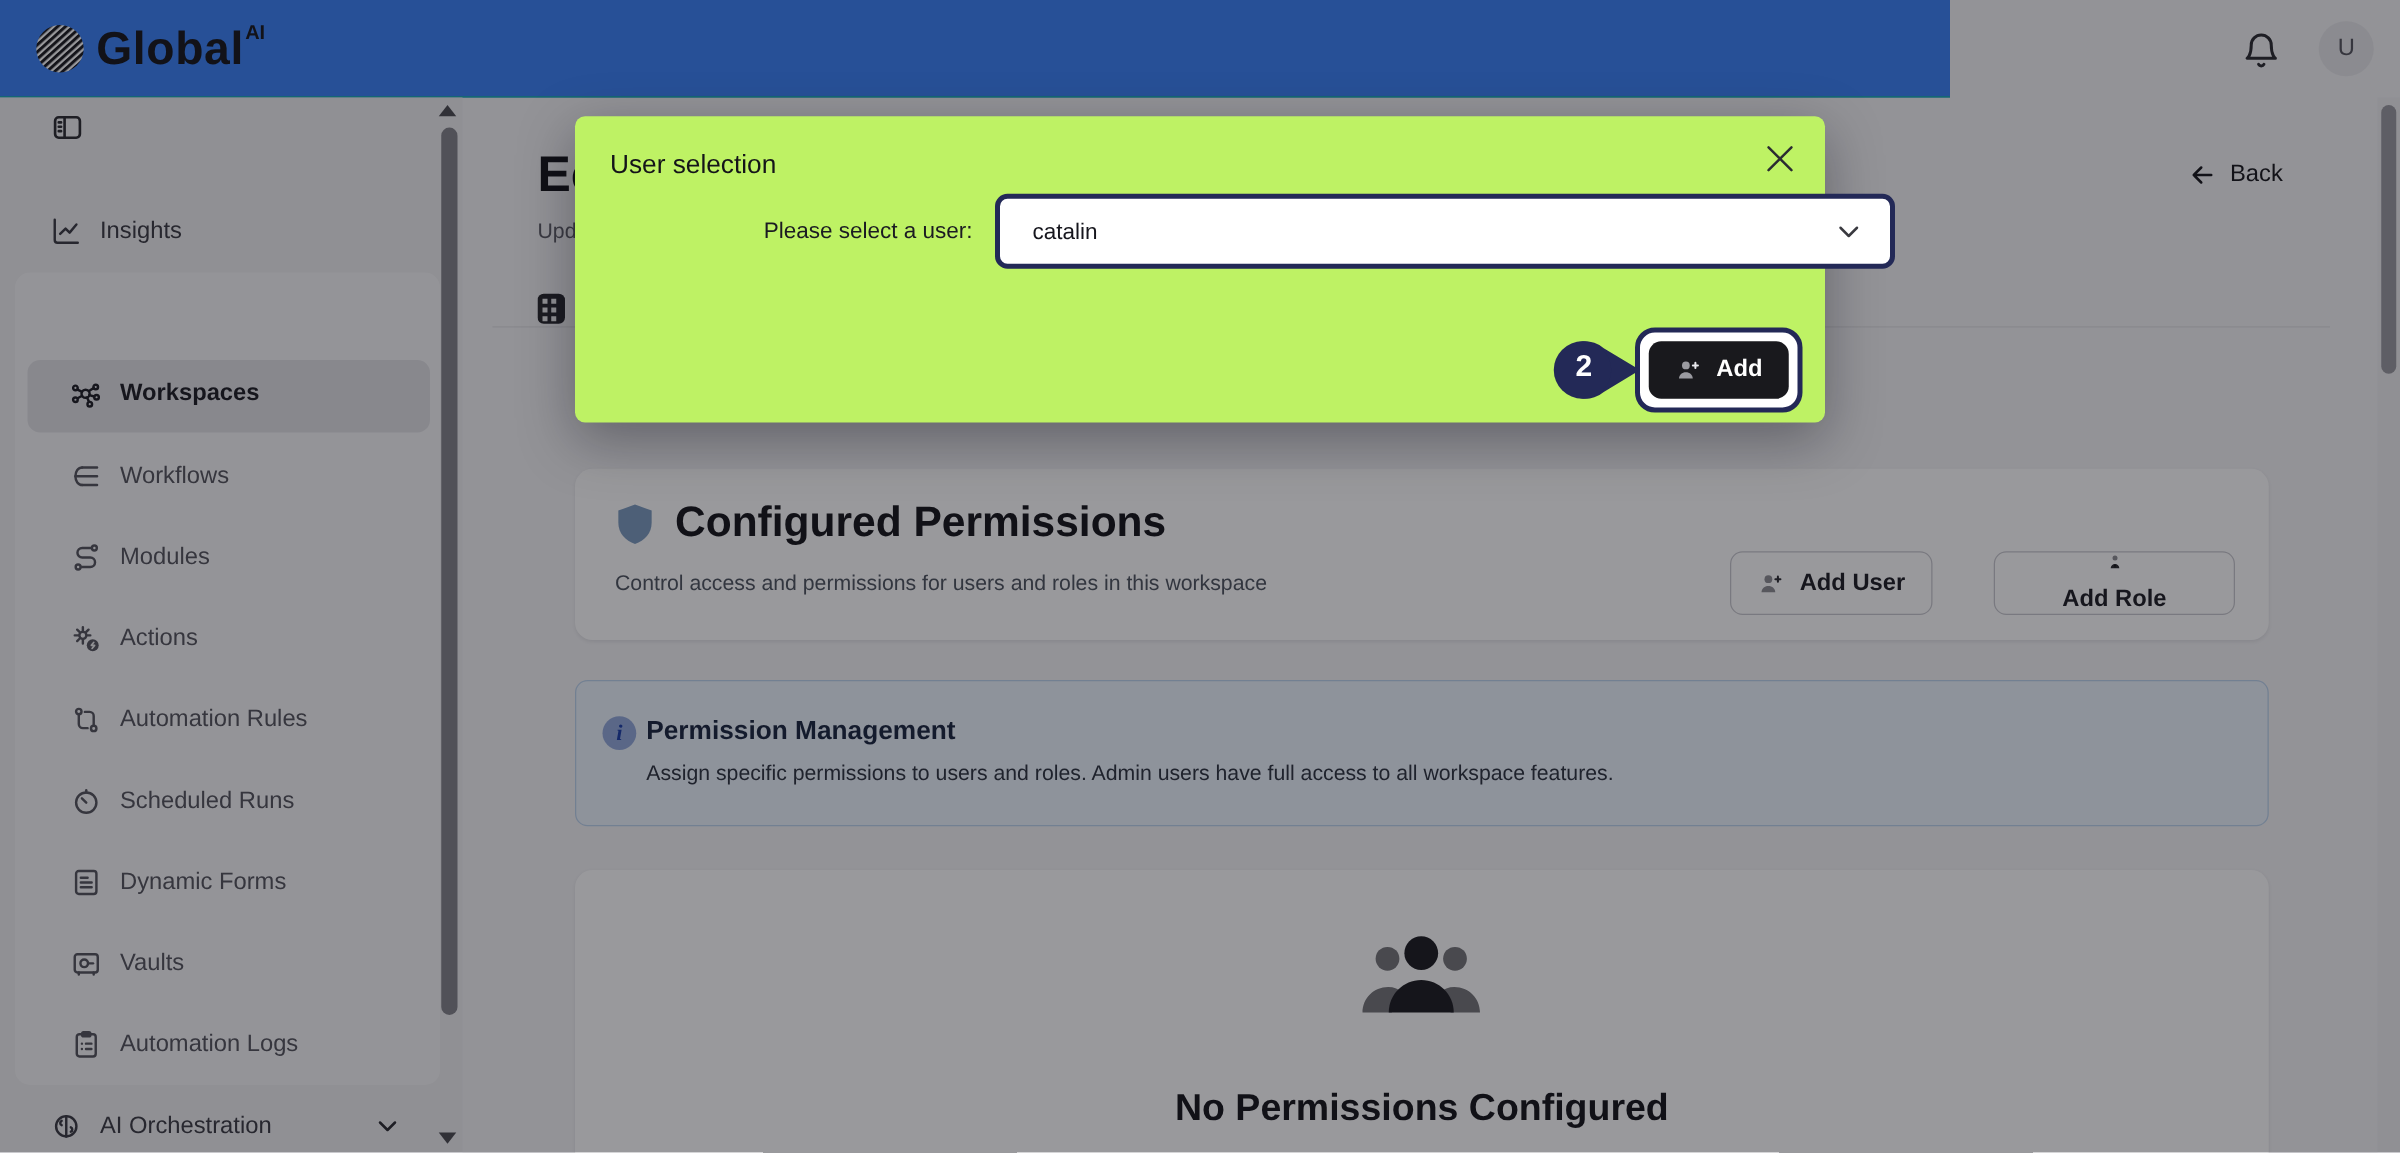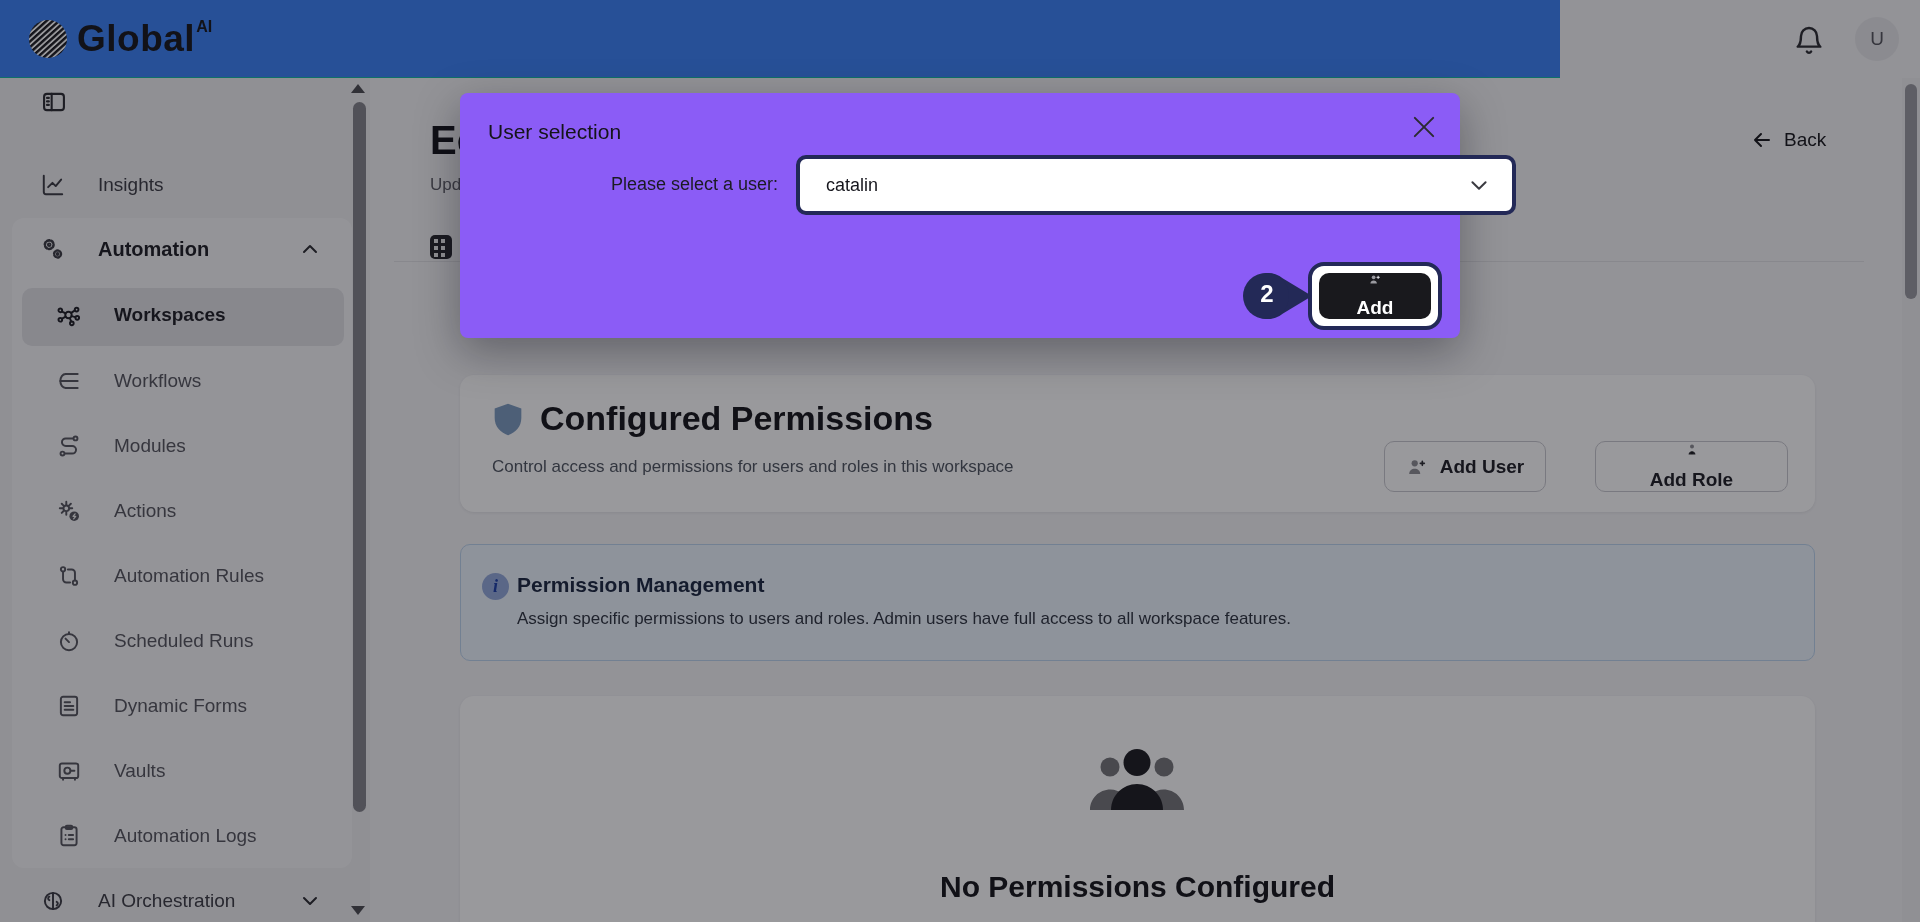--- a/index.html
+++ b/index.html
@@ -19,21 +19,21 @@
             background:#e7e7ea; display:flex; align-items:center; justify-content:center;
             font-size:19px; color:#55555d; }
 
   
   #sidebar { left:0; top:78px; width:370px; height:844px; background:#efeff1; z-index:1; }
   #panel-toggle { left:40px; top:10px; width:28px; height:28px; color:#2b2b31; }
   .group-box { left:12px; top:140px; width:340px; height:650px; background:#f7f7f8; border-radius:12px; }
   .active-box { left:22px; top:210px; width:322px; height:58px; background:#e2e2e6; border-radius:10px; }
   .srow { position:absolute; left:0; width:352px; height:58px; display:flex; align-items:center; color:#55555e; }
   .srow .ic { width:26px; height:26px; flex:0 0 26px; display:flex; align-items:center; }
-  .srow .lb { margin-left:32px; font-size:19px; }
+  .srow .lb { margin-left:14px; font-size:19px; }
   .srow.top { padding-left:40px; color:#3c3c44; }
   .srow.sub { padding-left:56px; }
   .srow.head .lb { font-size:20px; font-weight:700; color:#1e1e25; }
   .srow.active { color:#1e1e25; }
   .srow.active .lb { font-weight:700; }
   .chev { margin-left:auto; margin-right:34px; width:16px; height:10px; color:#2b2b31; }
   
   .sb-arrow { width:0; height:0; border-left:7px solid transparent; border-right:7px solid transparent; }
   #sb-up   { left:351px; top:6px;  border-bottom:9px solid #4c4c52; }
   #sb-down { left:351px; top:828px; border-top:9px solid #4c4c52; }
@@ -76,36 +76,36 @@
   #people-icon { left:622px; top:52px; width:110px; height:80px; }
   #empty-title { left:0; top:174px; width:1355px; text-align:center; font-size:30px;
                  font-weight:700; color:#15151a; }
 
   
   #main-sb { left:1902px; top:78px; width:18px; height:844px; background:#f0f0f2; z-index:1; }
   #main-sb-thumb { left:3px; top:6px; width:12px; height:215px; background:#9a9aa0; border-radius:6px; }
 
   
   #overlay { left:0; top:0; width:1920px; height:922px; background:rgba(12,12,18,.42); z-index:40; }
-  #modal { left:460px; top:93px; width:1000px; height:245px; background:#8b5cf6; border-radius:8px;
+  #modal { left:460px; top:93px; width:1000px; height:245px; background:#bef264; border-radius:8px;
            box-shadow:0 14px 44px rgba(10,10,20,.35); z-index:50; }
   #modal-title { left:28px; top:27px; font-size:21px; font-weight:500; color:#141419; }
   #modal-close { left:953px; top:23px; width:22px; height:22px; color:#2b2b31; cursor:pointer; }
   #select-label { left:0px; top:81px; width:318px; text-align:right; font-size:18px; color:#1b1b22; }
   #user-select { left:336px; top:62px; width:720px; height:60px; border:4px solid #232957;
                  border-radius:10px; background:#fff; display:flex; align-items:center;
                  cursor:pointer; }
   #user-select .val { margin-left:26px; font-size:18px; color:#16161d; }
   #user-select .chev2 { position:absolute; right:24px; width:18px; height:11px; color:#3a3a40; }
   #add-ring { left:848px; top:169px; width:134px; height:68px; border:4px solid #232957;
               border-radius:16px; background:#fff; display:flex; align-items:center; justify-content:center; }
   #add-btn { width:112px; height:46px; background:#19191d; border:none; border-radius:10px;
              display:flex; align-items:center; justify-content:center; gap:11px;
              font-size:19px; font-weight:700; color:#fff; cursor:pointer;
-             font-family:"Liberation Sans",sans-serif;flex-direction:column; }
+             font-family:"Liberation Sans",sans-serif; }
   #step-balloon { left:1236px; top:266px; width:80px; height:60px; z-index:60; }
   #step-num { left:1252px; top:280px; width:30px; height:32px; text-align:center;
               font-size:24px; font-weight:700; color:#ffffff; z-index:61; }
 
   svg { display:block; }
   .stroke { fill:none; stroke:currentColor; stroke-width:1.8; stroke-linecap:round; stroke-linejoin:round; }
 </style>
 </head>
 <body>
 
@@ -151,36 +151,20 @@
     <div class="srow top" style="top:78px">
       <span class="ic">
         <svg viewBox="0 0 24 24" width="26" height="26" class="stroke">
           <path d="M3.5 3.5v15a2 2 0 0 0 2 2h15"></path>
             <path d="M7.5 14l4-4 3 3 5-6"></path>
         </svg>
       </span>
       <span class="lb">Insights</span>
     </div>
 
-    <div class="srow top head" style="top:142px">
-      <span class="ic">
-        <svg viewBox="0 0 24 24" width="26" height="26" class="stroke">
-          <circle cx="8.5" cy="8" r="4" stroke-dasharray="2.3 1.8" stroke-width="2.4"></circle>
-          <circle cx="8.5" cy="8" r="1.2"></circle>
-          <circle cx="16.2" cy="16.6" r="3.2" stroke-dasharray="1.9 1.5" stroke-width="2.2"></circle>
-          <circle cx="16.2" cy="16.6" r="0.9"></circle>
-        </svg>
-      </span>
-      <span class="lb">Automation</span>
-      <span class="chev">
-        <svg viewBox="0 0 16 10" width="16" height="10" class="stroke" style="stroke-width:2">
-            <path d="M2 8l6-6 6 6"></path>
-          </svg>
-      </span>
-    </div>
 
     <div class="srow sub active" style="top:208px">
       <span class="ic">
         <svg viewBox="0 0 24 24" width="26" height="26" class="stroke">
           <circle cx="11.5" cy="12" r="3"></circle>
           <path d="M14 10l3.5-2.3M14.3 13l3.6 1M12.6 14.7l1.4 3.2M9 13.5l-3.4 1.8M8.9 10.6L5.6 8.9"></path>
           <circle cx="19" cy="7" r="1.7"></circle>
             <circle cx="19.6" cy="14.6" r="1.7"></circle>
           <circle cx="14.6" cy="19.7" r="1.7"></circle>
             <circle cx="4" cy="16.4" r="1.7"></circle>

